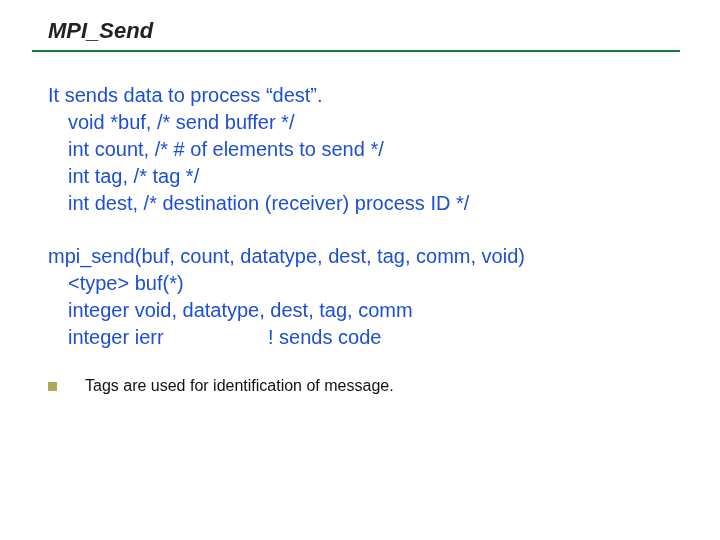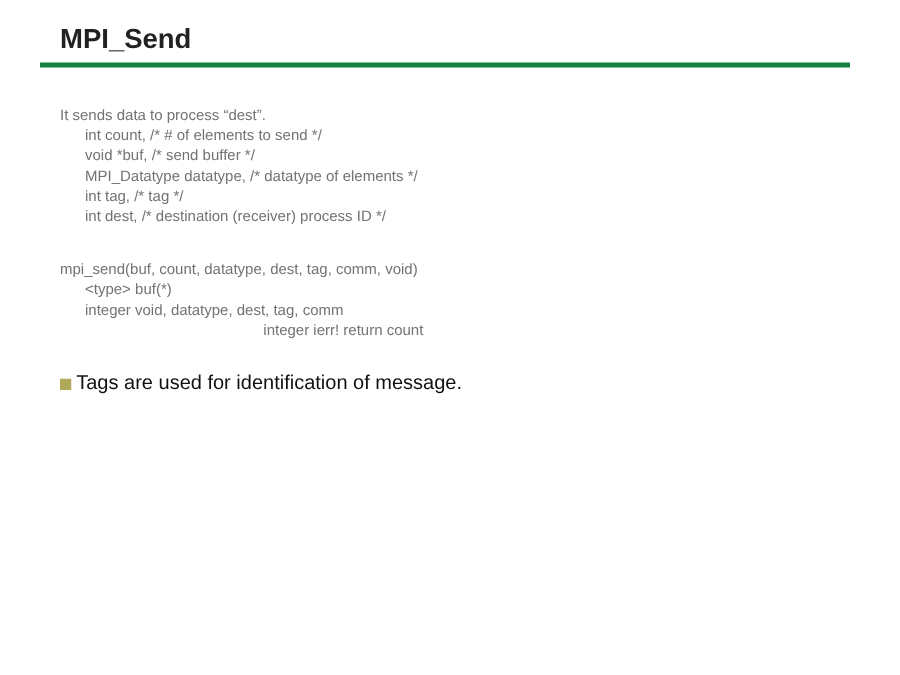--- a/index.html
+++ b/index.html
@@ -9,83 +9,82 @@
     height: 540px;
     font-family: Arial, Helvetica, sans-serif;
     background: #ffffff;
     position: relative;
   }
   .slide {
     padding: 18px 40px 20px 48px;
     box-sizing: border-box;
   }
   .title-wrap {
-    border-bottom: 4px solid #15803d;
+    border-bottom: 2px solid #15803d;
     padding-bottom: 6px;
     margin-bottom: 30px;
     margin-left: -16px;
     padding-left: 16px;
+    font-style: italic;
   }
   .title {
     font-size: 22px;
     font-weight: bold;
     color: #222;
   }
   .block {
-    font-size: 12px;
+    font-size: 20px;
     line-height: 1.35;
-    color: #737373;
+    color: #1d4ed8;
     margin-bottom: 26px;
   }
   .indent {
     padding-left: 20px;
   }
   .bullet-row {
     display: flex;
     align-items: flex-start;
-    gap: 4px;
+    gap: 28px;
     font-size: 16px;
     color: #111;
   }
   .bullet-square {
     width: 9px;
     height: 9px;
     background: #b0a85a;
     margin-top: 5px;
     flex-shrink: 0;
   }
   .retcol {
     display: inline-block;
     min-width: 200px;
-    text-align: right;
   }
 </style>
 </head>
 <body>
 
 <div class="slide">
   <div class="title-wrap">
     <span class="title">MPI_Send</span>
   </div>
 
   <div class="block">
     <div>It sends data to process “dest”.</div>
+    <div class="indent">void *buf, /* send buffer */</div>
     <div class="indent">int count, /* # of elements to send */</div>
-    <div class="indent">void *buf, /* send buffer */</div>
-    <div class="indent">MPI_Datatype datatype, /* datatype of elements */</div>
     <div class="indent">int tag, /* tag */</div>
     <div class="indent">int dest, /* destination (receiver) process ID */</div>
   </div>
 
   <div class="block">
     <div>mpi_send(buf, count, datatype, dest, tag, comm, void)</div>
     <div class="indent">&lt;type&gt; buf(*)</div>
     <div class="indent">integer void, datatype, dest, tag, comm</div>
     <div class="indent">
-      <span class="retcol">integer ierr</span><span>! return count</span>
+      <span class="retcol">integer ierr</span><span>! sends code</span>
     </div>
   </div>
 
   <div class="bullet-row">
     <div class="bullet-square"></div>
     <div>Tags are used for identification of message.</div>
   </div>
 </div>
 
 </body></html>

